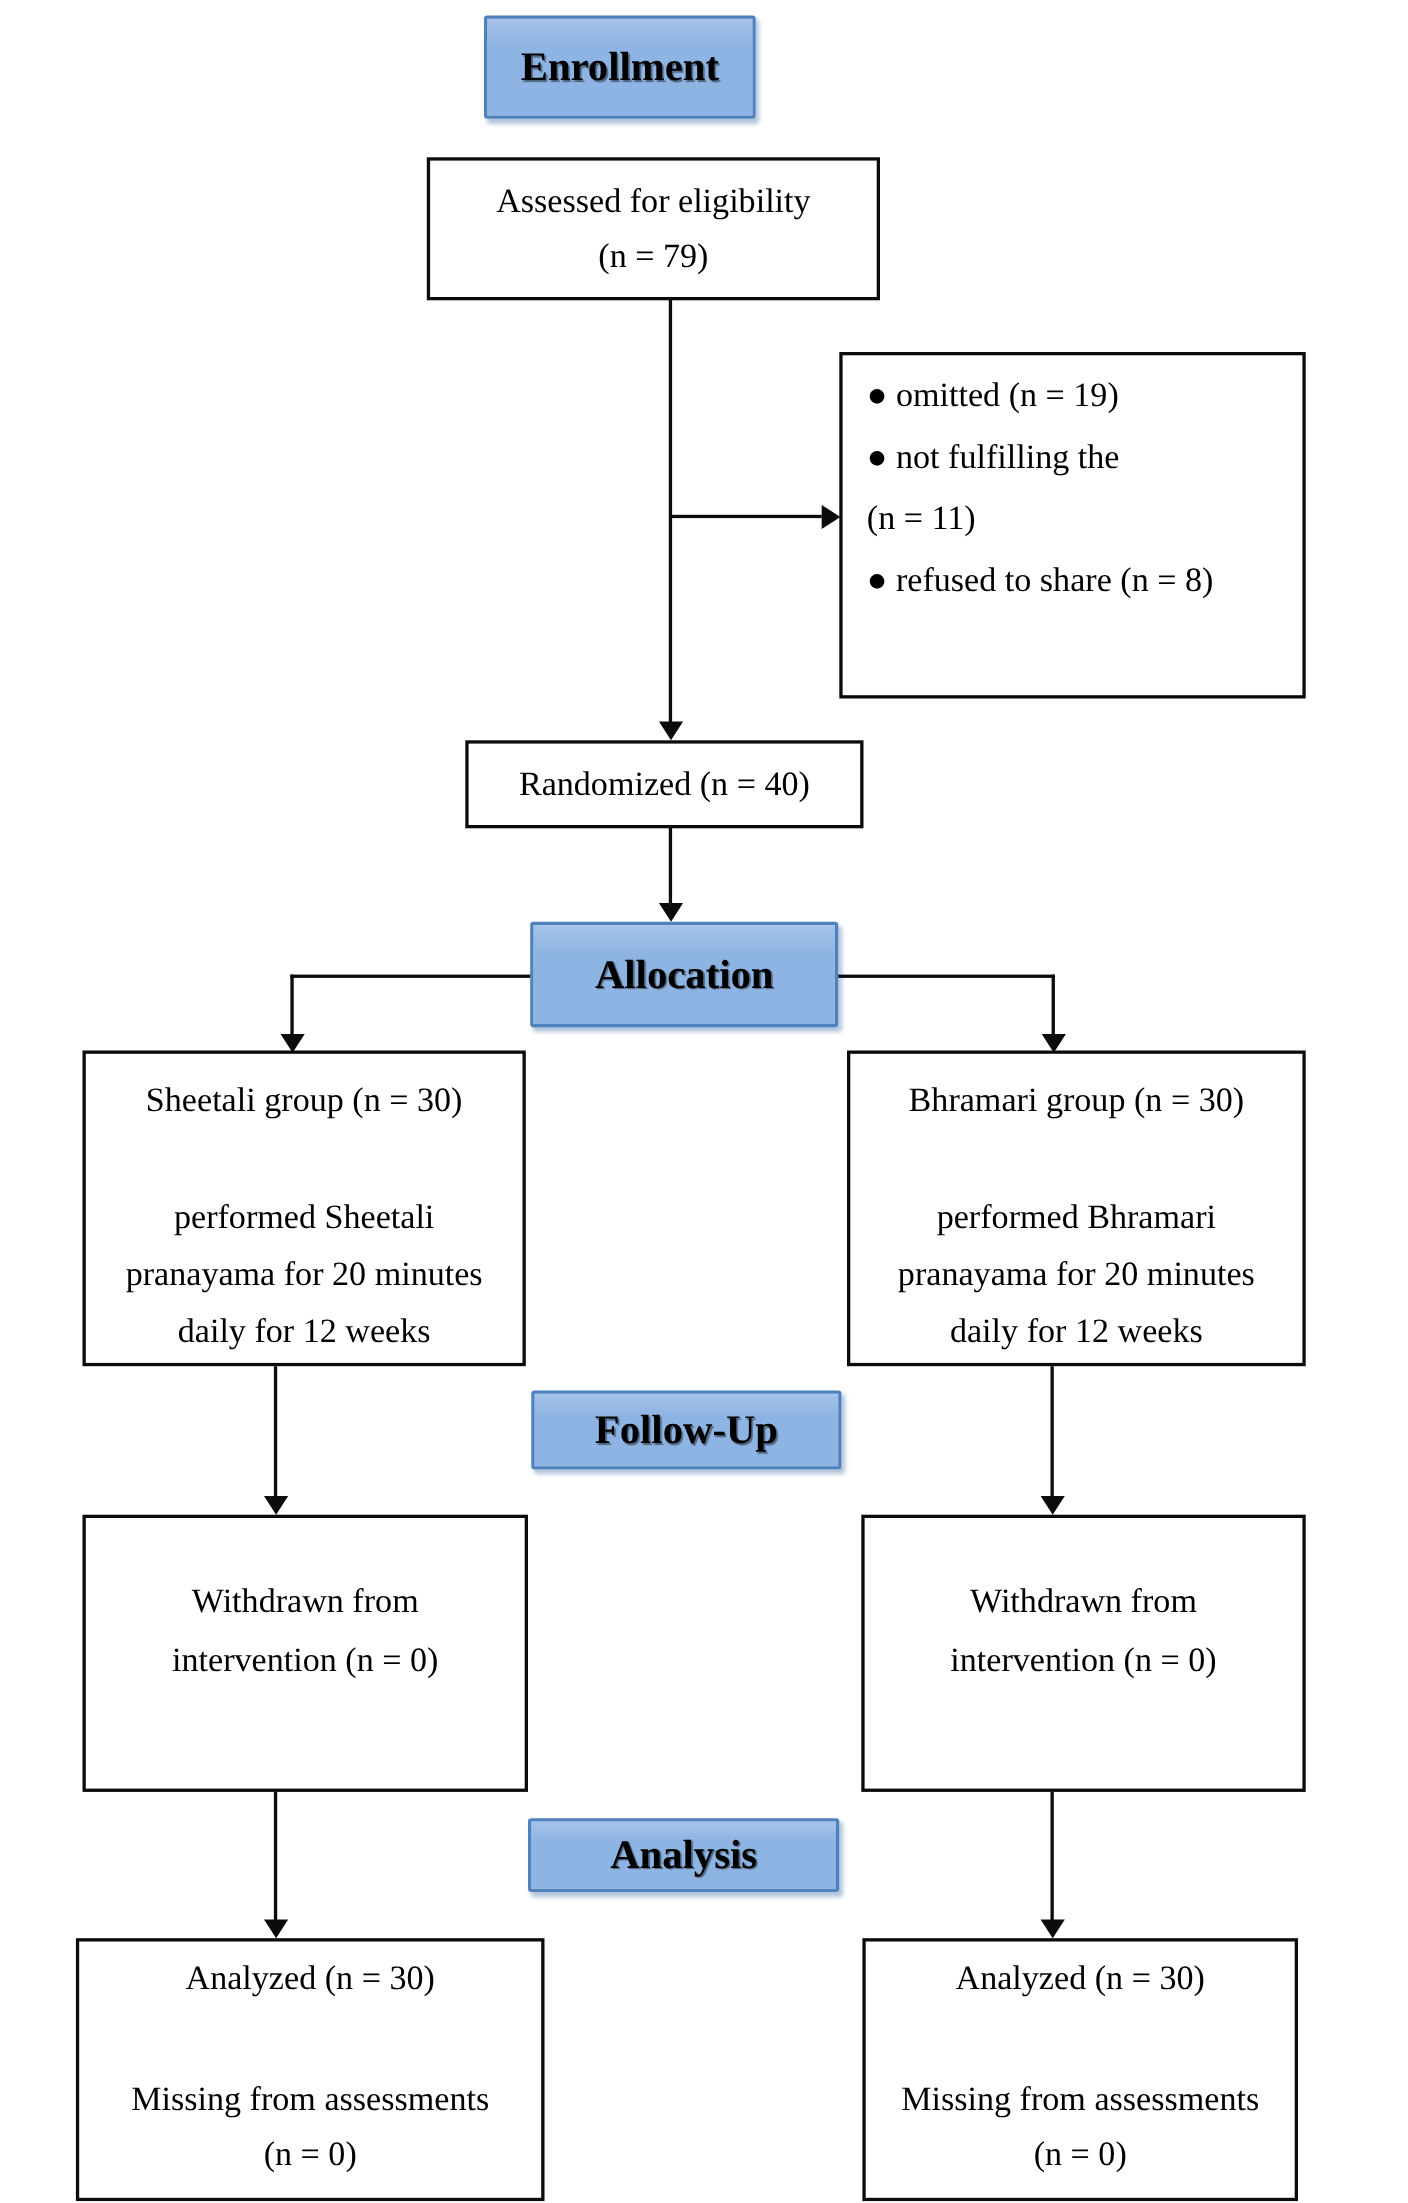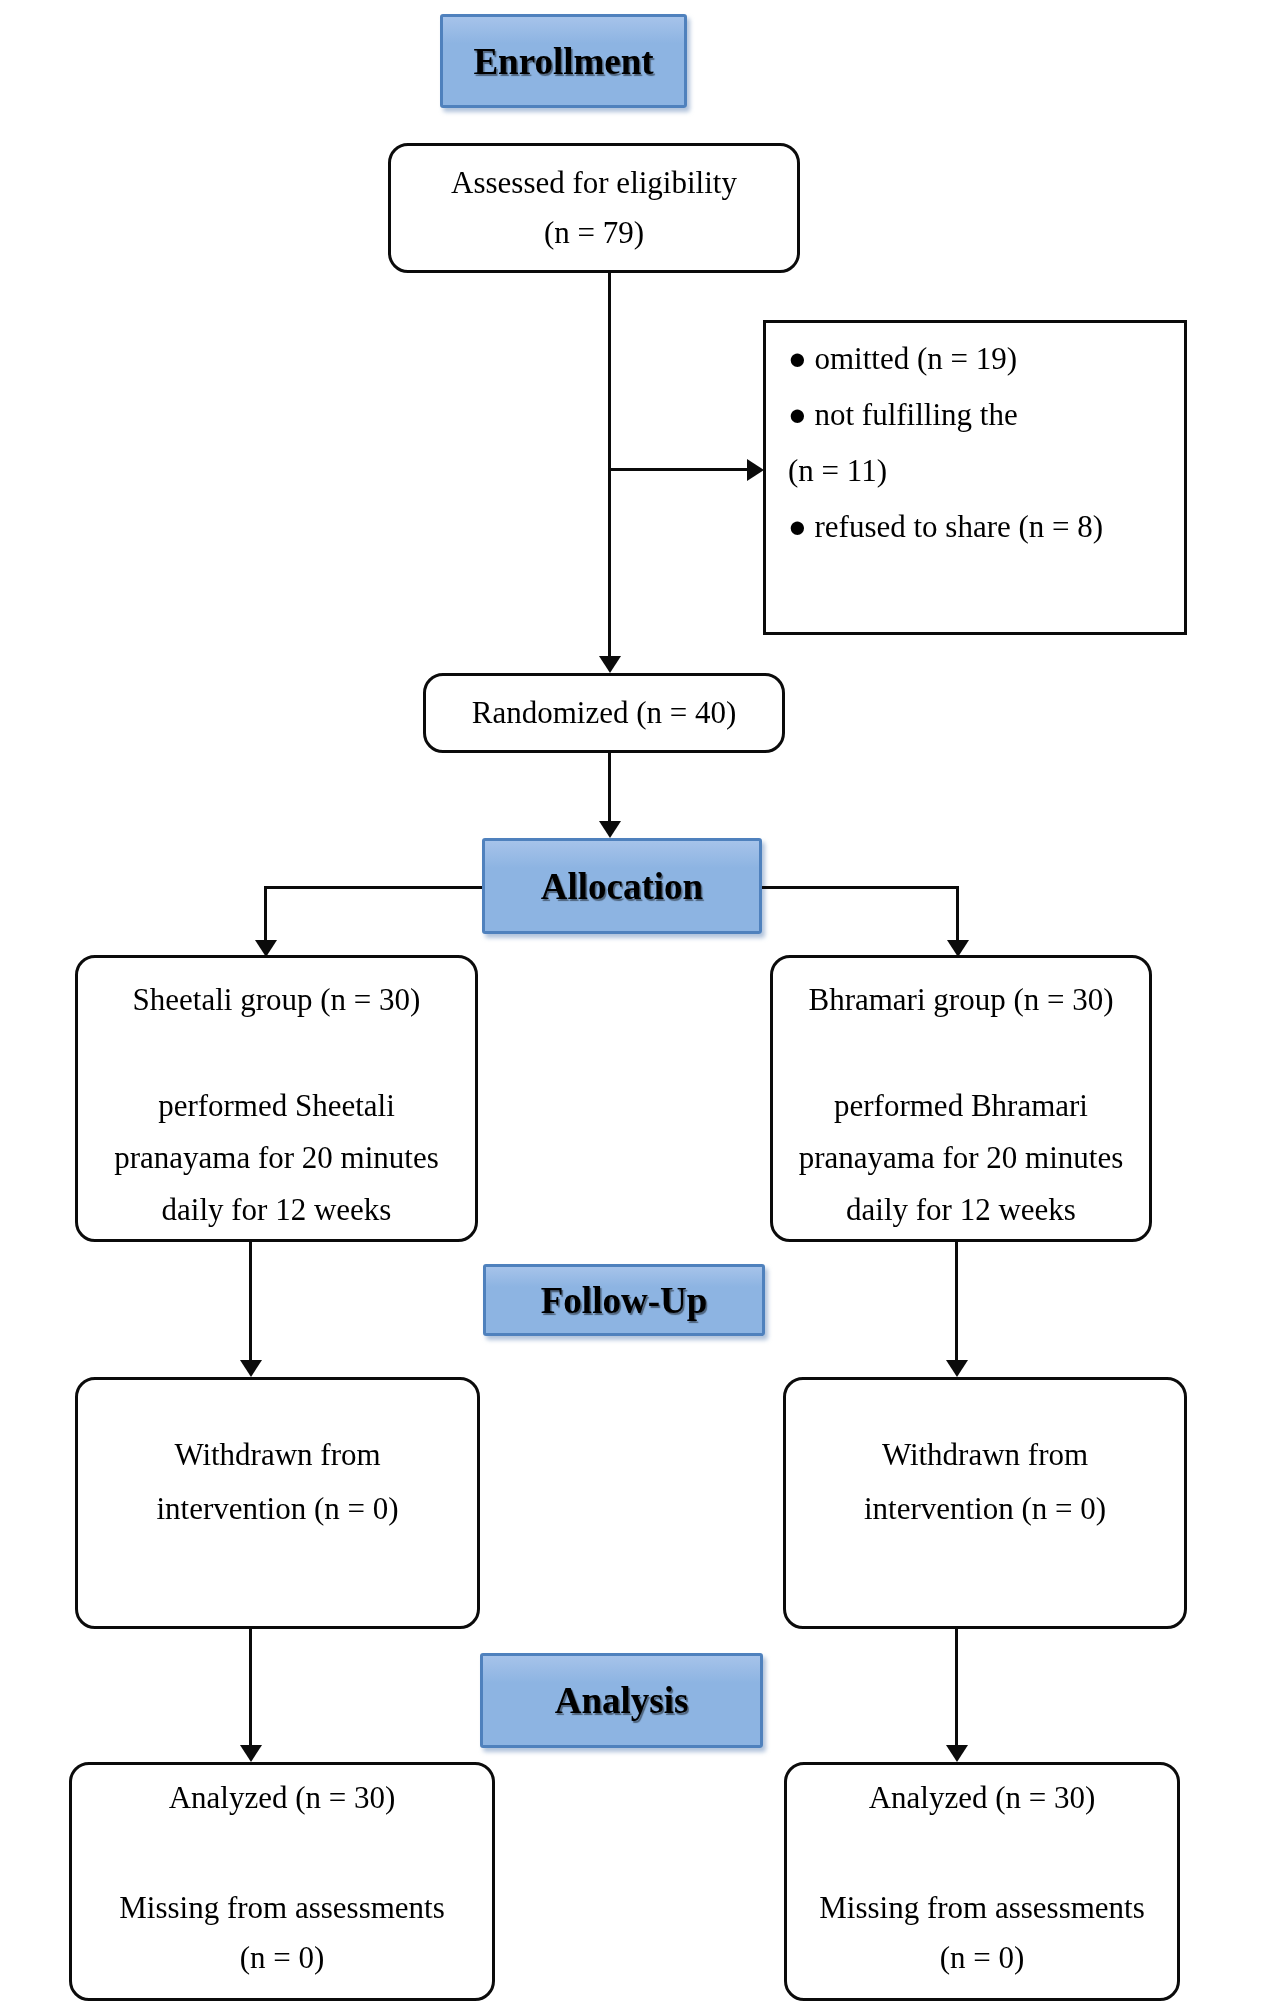--- a/index.html
+++ b/index.html
@@ -14,21 +14,21 @@
     border:3px solid #4f81bd;border-radius:3px;
     display:flex;align-items:center;justify-content:center;
     font-weight:bold;font-size:37px;
     text-shadow:1.5px 1.5px 1px rgba(0,0,0,0.45);
     box-shadow:3px 4px 4px rgba(125,155,195,0.6);
   }
   .wbox{
     position:absolute;box-sizing:border-box;background:#fff;
     border:3px solid #0b0b0b;font-size:31px;line-height:1.55;
   }
-  .ctr{text-align:center;border-radius:20px;}
+  .ctr{text-align:center;}
   .vline,.hline{position:absolute;background:#0b0b0b;}
   .arrow-down{
     position:absolute;width:0;height:0;
     border-left:11px solid transparent;border-right:11px solid transparent;
     border-top:17px solid #0b0b0b;
   }
   .arrow-right{
     position:absolute;width:0;height:0;
     border-top:11px solid transparent;border-bottom:11px solid transparent;
     border-left:17px solid #0b0b0b;
@@ -40,21 +40,21 @@
 </style>
 </head>
 <body>
 
 <div class="stage" style="left:440px;top:14px;width:247px;height:94px;">Enrollment</div>
 
 <div class="stage" style="left:482px;top:838px;width:280px;height:96px;">Allocation</div>
 
 <div class="stage" style="left:483px;top:1264px;width:282px;height:72px;">Follow-Up</div>
 
-<div class="stage" style="left:480px;top:1653px;width:283px;height:95px;">Analysis</div>
+<div class="stage" style="left:480px;top:1653px;width:283px;height:67px;">Analysis</div>
 
 <div class="wbox ctr" style="left:388px;top:143px;width:412px;height:130px;padding-top:12px;line-height:50px;">
   <div>Assessed for eligibility</div>
   <div>(n = 79)</div>
 </div>
 
 <div class="wbox" style="left:763px;top:320px;width:424px;height:315px;padding:8px 10px 0 22px;line-height:56px;">
   <div class="excl-line">● omitted (n = 19)</div>
   <div class="excl-line">● not fulfilling the</div>
   <div class="excl-line">(n = 11)</div>
@@ -65,21 +65,21 @@
 
 <div class="wbox ctr" style="left:75px;top:955px;width:403px;height:287px;padding-top:18px;">
   <div class="group-title">Sheetali group (n = 30)</div>
   <div class="group-body">
     <div>performed Sheetali</div>
     <div>pranayama for 20 minutes</div>
     <div>daily for 12 weeks</div>
   </div>
 </div>
 
-<div class="wbox ctr" style="left:770px;top:955px;width:382px;height:287px;padding-top:18px;">
+<div class="wbox ctr" style="left:770px;top:955px;width:417px;height:287px;padding-top:18px;">
   <div class="group-title">Bhramari group (n = 30)</div>
   <div class="group-body">
     <div>performed Bhramari</div>
     <div>pranayama for 20 minutes</div>
     <div>daily for 12 weeks</div>
   </div>
 </div>
 
 <div class="wbox ctr" style="left:75px;top:1377px;width:405px;height:252px;padding-top:48px;line-height:54px;">
   <div>Withdrawn from</div>

